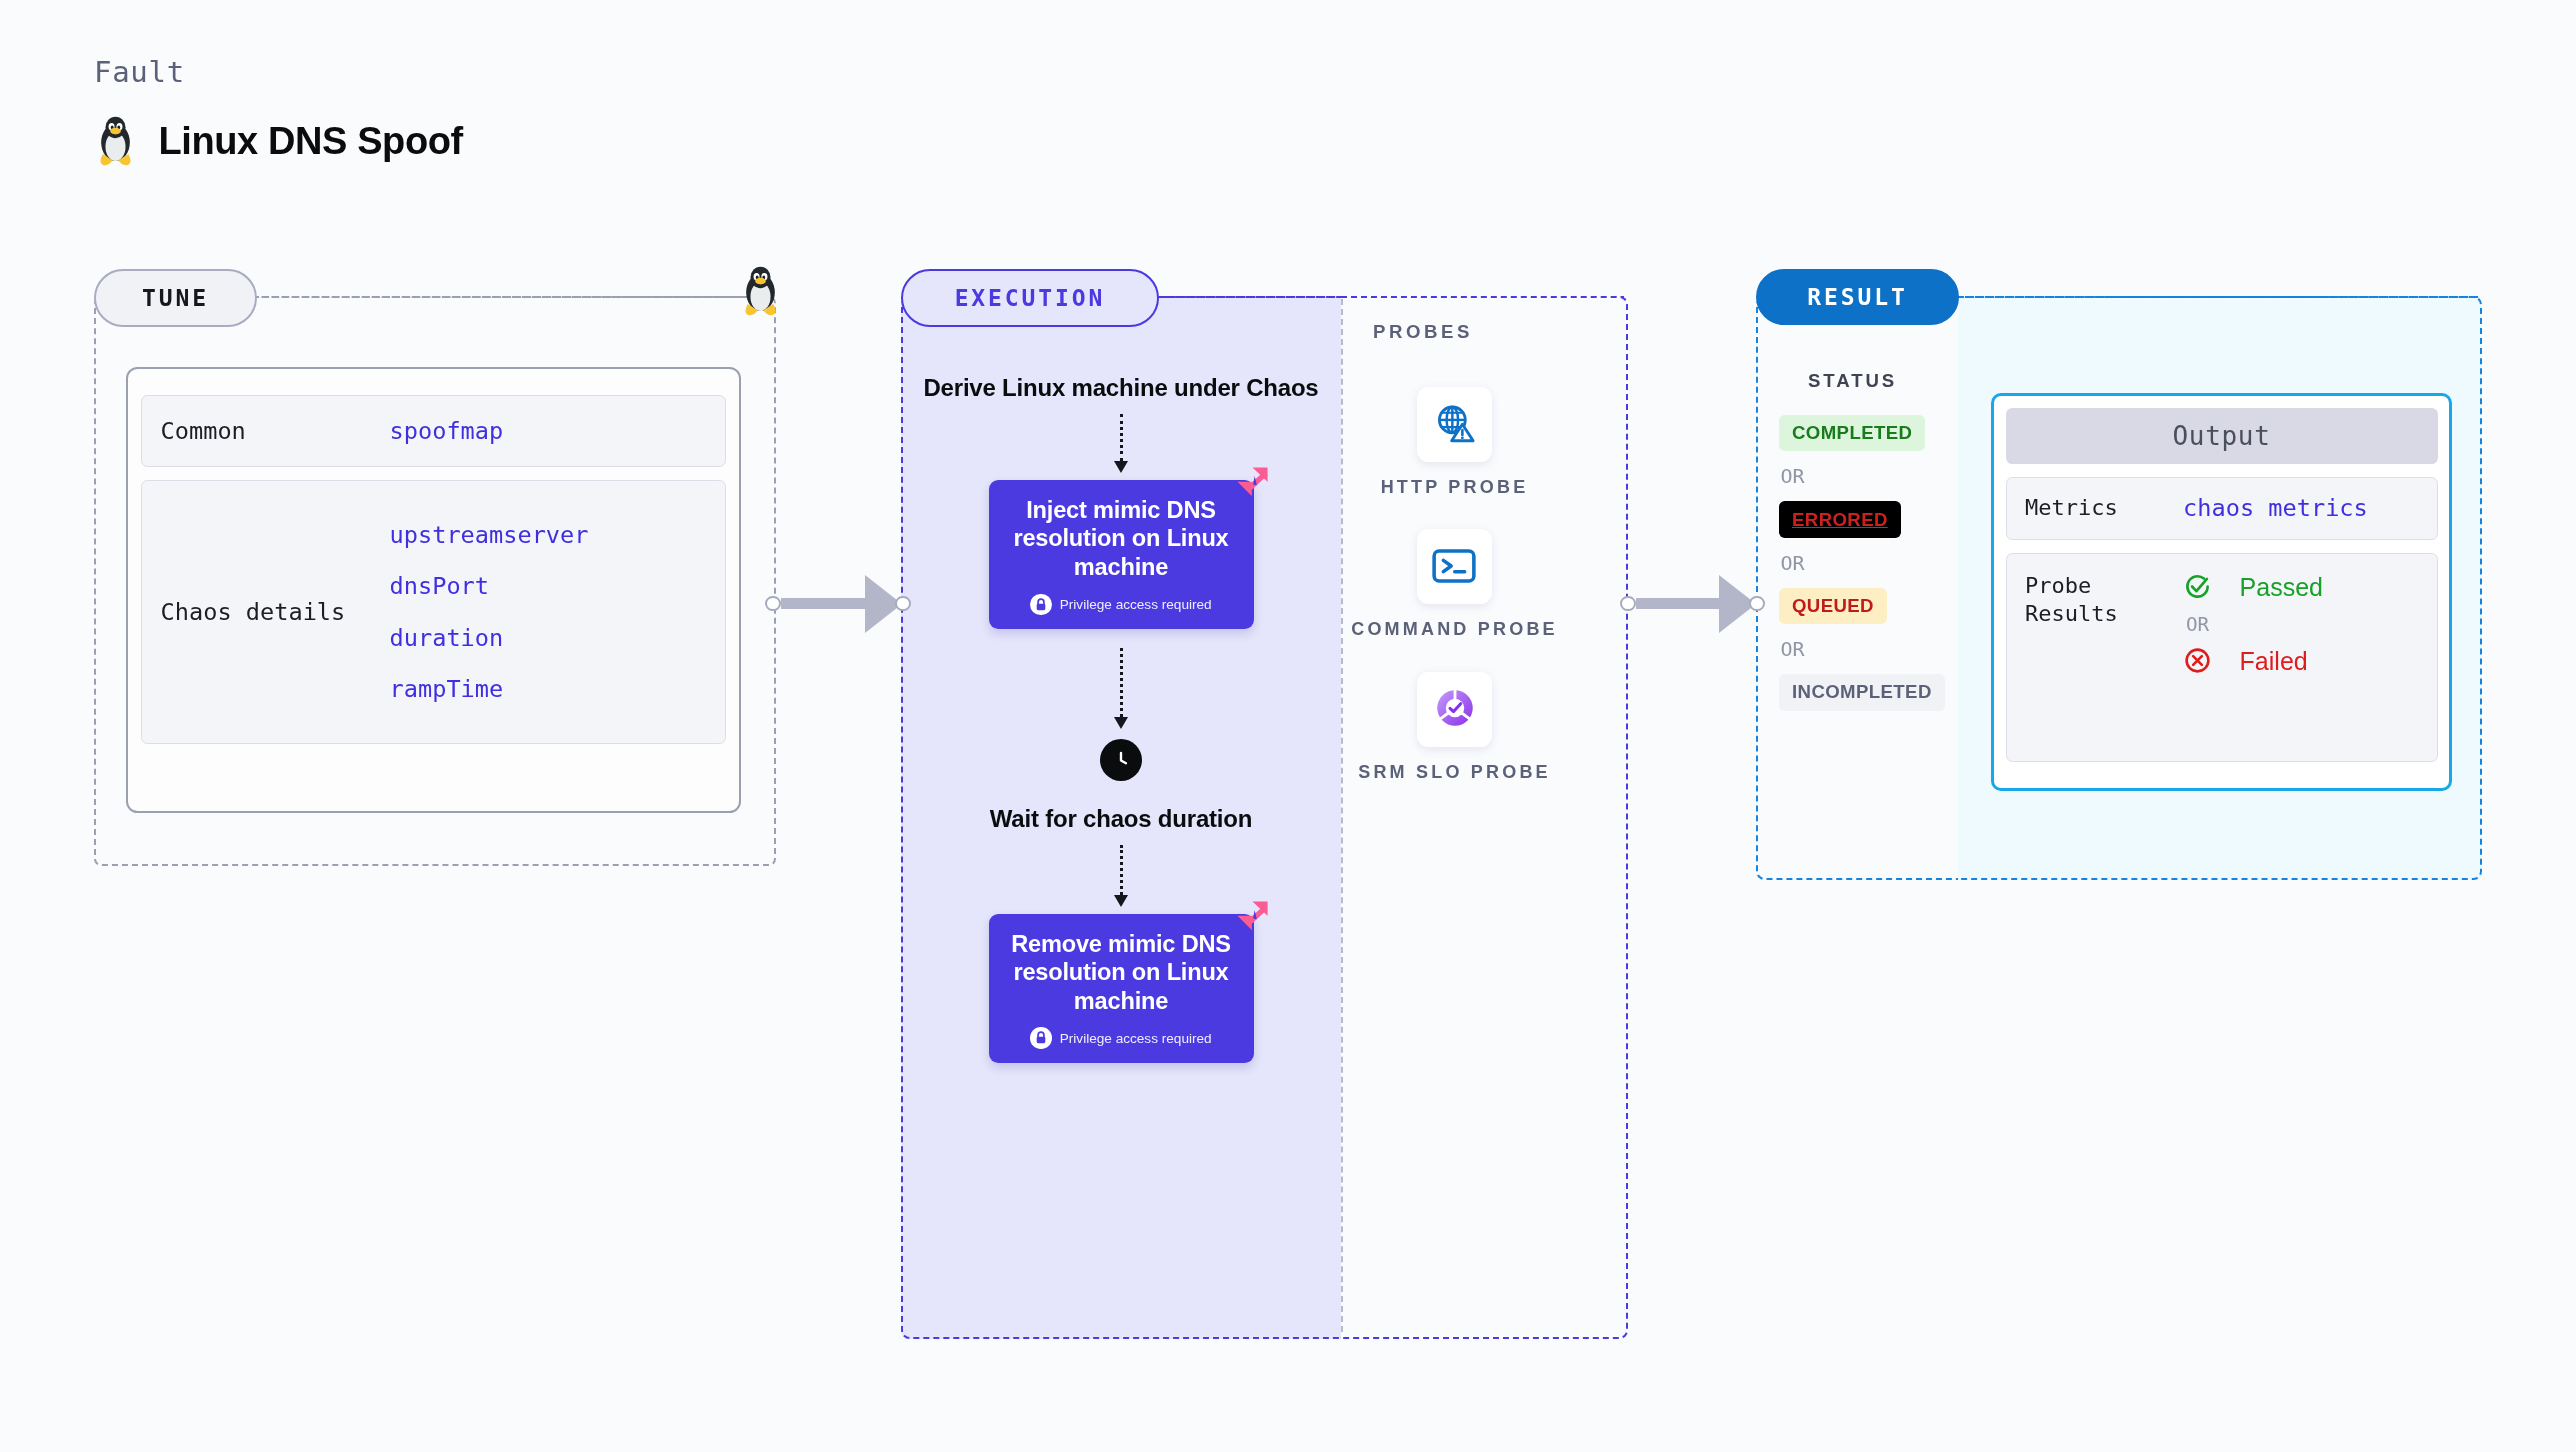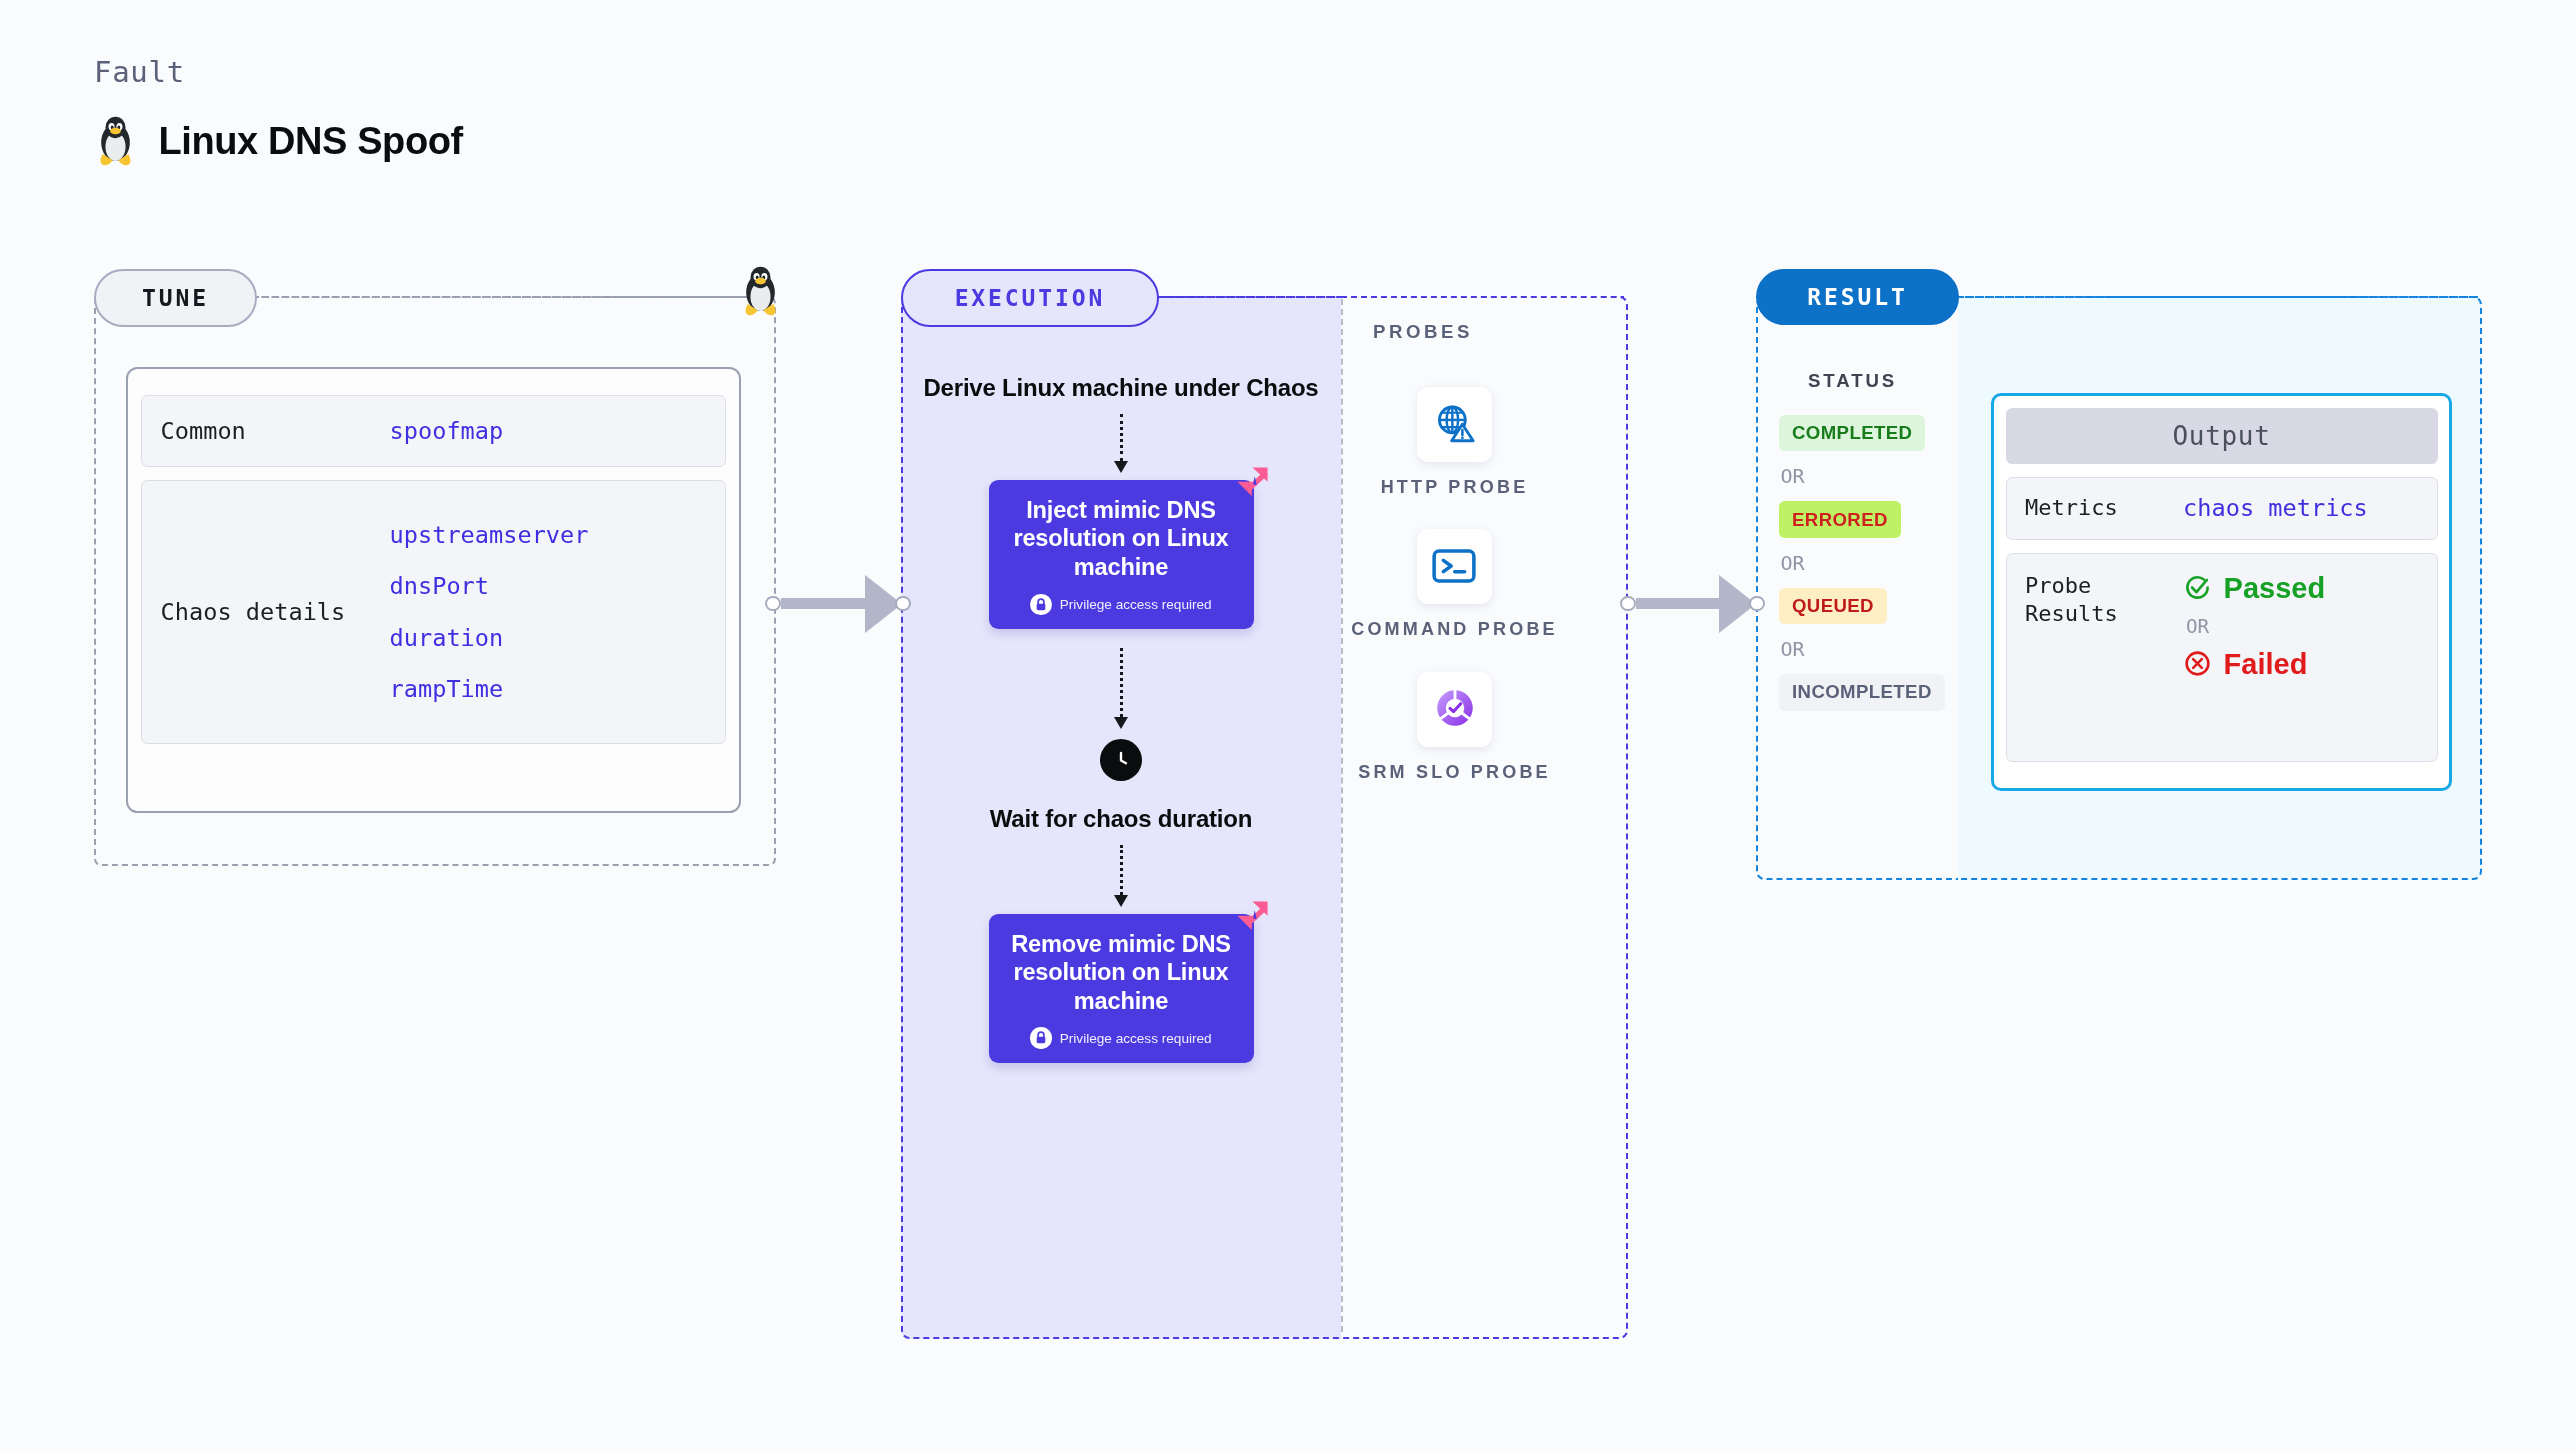--- a/index.html
+++ b/index.html
@@ -219,21 +219,21 @@
     font-family:"DejaVu Sans Mono","Liberation Mono",monospace;
     font-size:26px;color:#4a4f5e;letter-spacing:0.7px;
   }
   #metrics-row{height:63px;}
   #probe-results-row{height:209px;align-items:flex-start;padding-top:18.6px;}
   .kv-key-sm{
     font-family:"DejaVu Sans Mono","Liberation Mono",monospace;
     font-size:22px;color:#1c1e24;width:158px;flex:none;line-height:1.25;
   }
   .res-line{display:flex;align-items:center;gap:11.5px;}
-  .res-line .txt{font-size:29px;font-weight:bold;}
+  .res-line .txt{font-size:25px;font-weight:normal;margin-left:16px;}
   .or-small{
     color:#9195a6;font-size:19.3px;margin:10px 0 10px 2.9px;
     font-family:"DejaVu Sans Mono","Liberation Mono",monospace;
   }
 </style>
 </head>
 <body>
 
 <div class="abs" id="fault-label">Fault</div>
 <div class="abs" id="fault-title-row">
@@ -445,21 +445,21 @@
   <div class="dot"></div>
   <div class="shaft"></div>
   <div class="head"></div>
   <div class="dot"></div>
 </div>
 
 <div class="abs" id="status-title">STATUS</div>
 <div class="abs" id="status-col">
   <div class="status-chip" style="background:#dcf5dc;color:#177c19;">COMPLETED</div>
   <div class="or-text">OR</div>
-  <div class="status-chip" style="background:#bef264;color:#cf2020;">ERRORED</div>
+  <div class="status-chip" style="background:#000000;color:#cf2020;text-decoration:underline;">ERRORED</div>
   <div class="or-text">OR</div>
   <div class="status-chip" style="background:#fdeec3;color:#c01b1b;">QUEUED</div>
   <div class="or-text">OR</div>
   <div class="status-chip" style="background:#f1f2f6;color:#5b6178;">INCOMPLETED</div>
 </div>
 
 <div class="abs" id="output-card">
   <div id="output-header">Output</div>
 
   <div class="kv-card" id="metrics-row">

